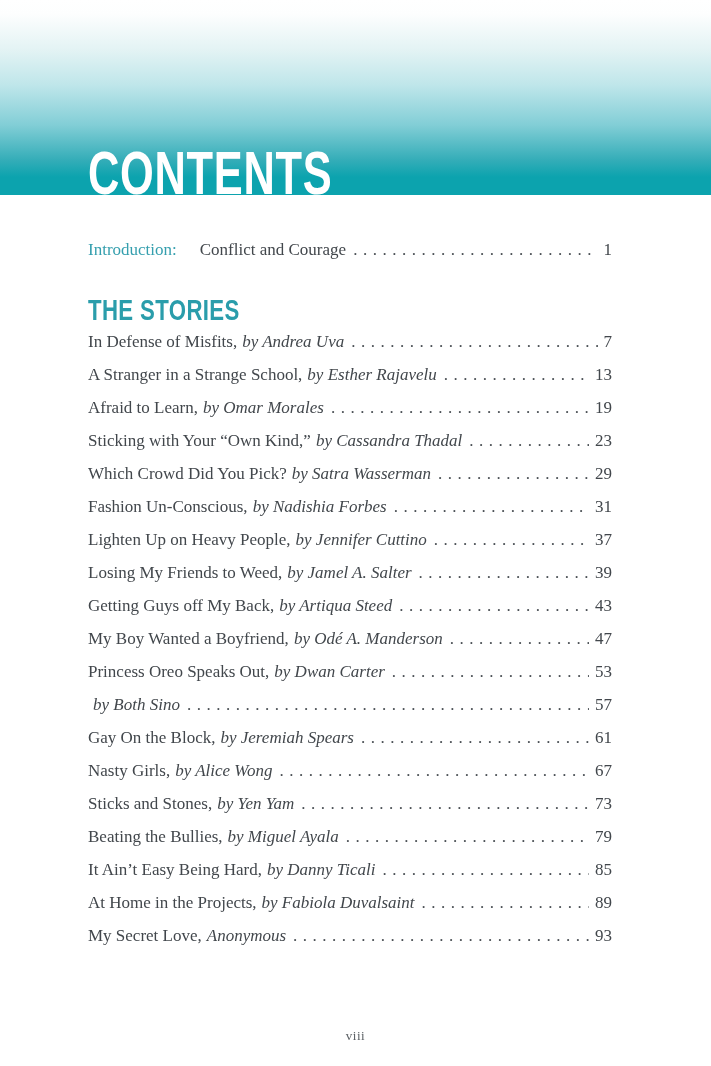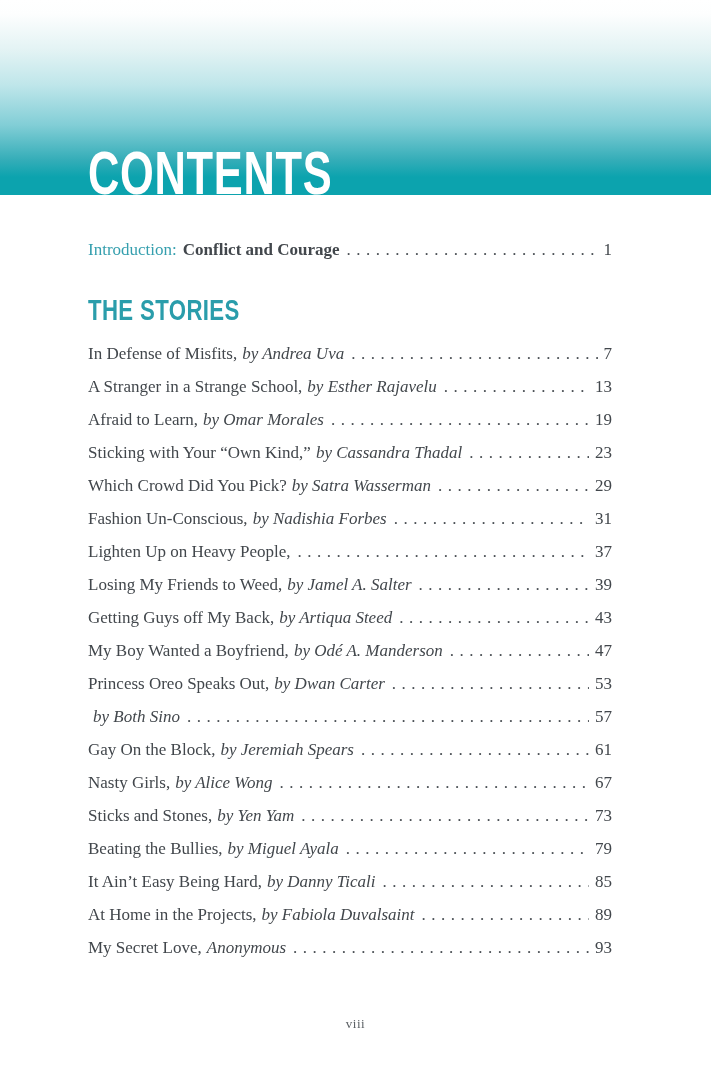--- a/index.html
+++ b/index.html
@@ -50,36 +50,36 @@
     display: flex;
     align-items: flex-start;
     font-size: 17px;
   }
 
   .intro-row {
     margin-top: 42px;
     line-height: 26px;
   }
   .intro-label { color: #359fae; white-space: nowrap; }
-  .intro-title { white-space: nowrap; margin-left: 6px; font-weight: bold; }
+  .intro-title { white-space: nowrap; margin-left: 23px; }
 
   .section-heading {
     margin-top: 32px;
     font-family: "Liberation Sans", sans-serif;
     font-weight: bold;
     font-size: 30px;
     line-height: 30px;
     color: #2a9dab;
     letter-spacing: 0.5px;
     transform: scaleX(0.74);
     transform-origin: left center;
     white-space: nowrap;
   }
 
-  .entries { margin-top: 12px; }
+  .entries { }
   .entry { line-height: 33px; }
   .entry-title { white-space: nowrap; }
   .entry-author { font-style: italic; white-space: nowrap; margin-left: 5px; }
 
   .dots {
     flex: 1;
     overflow: hidden;
     white-space: nowrap;
     letter-spacing: 5.5px;
     margin-left: 7px;
@@ -88,21 +88,21 @@
   }
   .page-num {
     margin-left: 4px;
     white-space: nowrap;
   }
 
   .footer {
     position: absolute;
     left: 0;
     right: 0;
-    bottom: 34px;
+    bottom: 22px;
     text-align: center;
     font-size: 13px;
     color: #5a5f63;
     letter-spacing: 0.5px;
   }
 </style>
 </head>
 <body>
 
 <header class="band">
@@ -159,20 +159,21 @@
 
     <div class="row entry">
       <span class="entry-title">Fashion Un-Conscious,</span>
       <span class="entry-author">by Nadishia Forbes</span>
       <span class="dots">........................................................................................................................</span>
       <span class="page-num">31</span>
     </div>
 
     <div class="row entry">
       <span class="entry-title">Lighten Up on Heavy People,</span>
+      <span class="entry-author">by Jennifer Cuttino</span>
       <span class="dots">........................................................................................................................</span>
       <span class="page-num">37</span>
     </div>
 
     <div class="row entry">
       <span class="entry-title">Losing My Friends to Weed,</span>
       <span class="entry-author">by Jamel A. Salter</span>
       <span class="dots">........................................................................................................................</span>
       <span class="page-num">39</span>
     </div>

